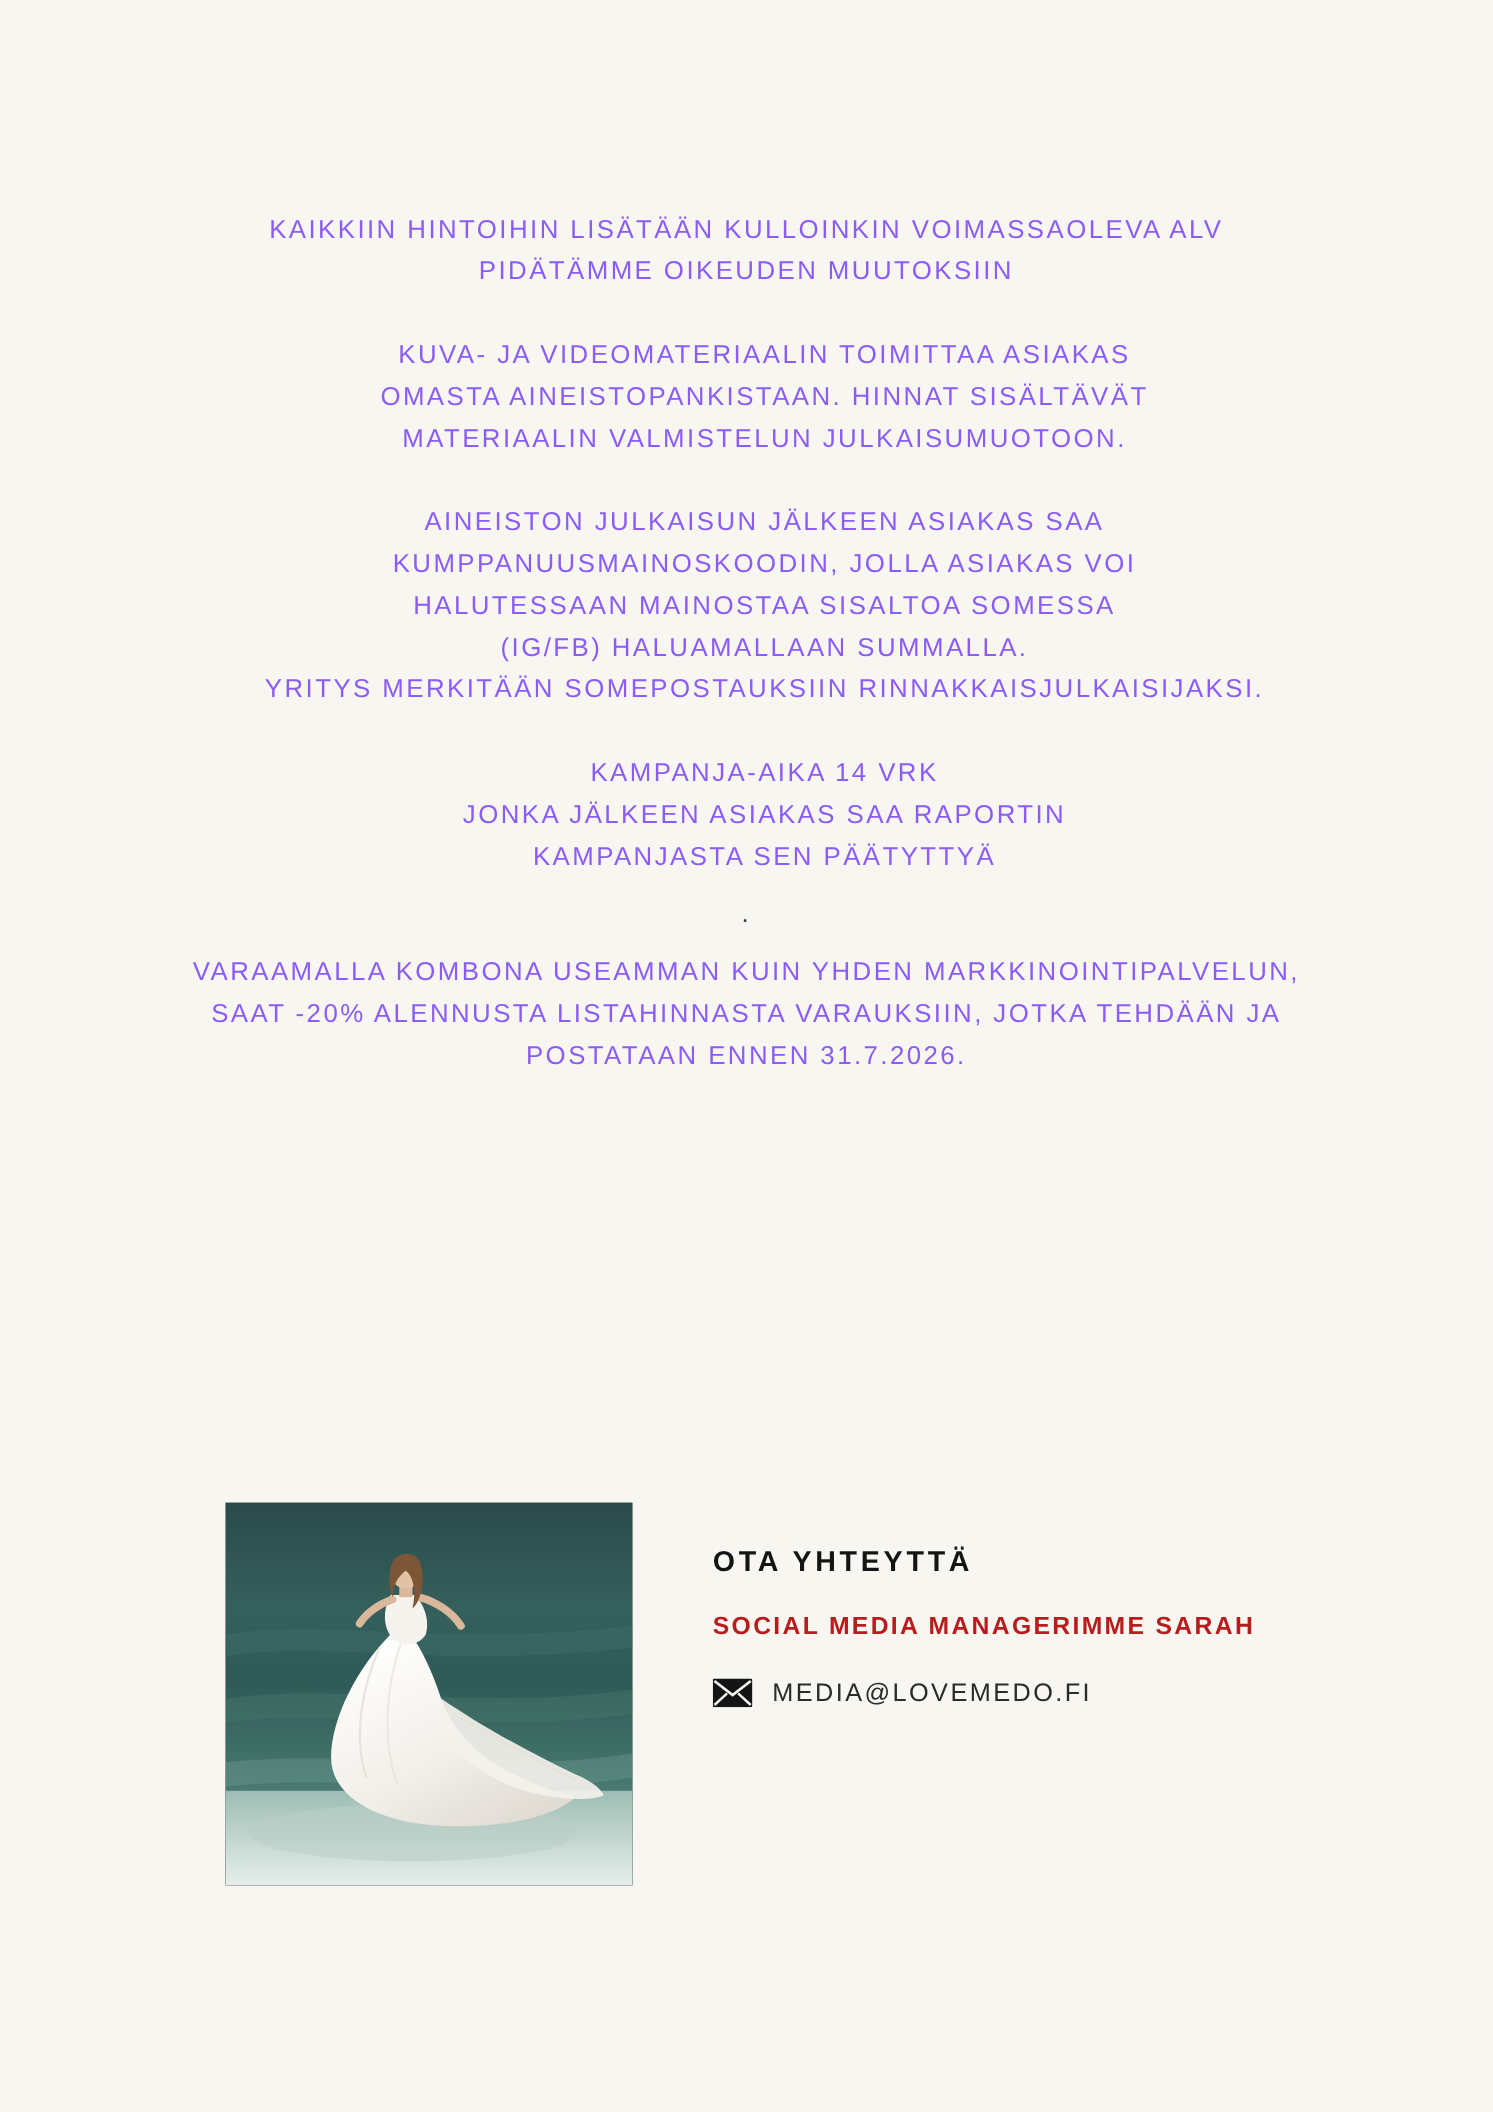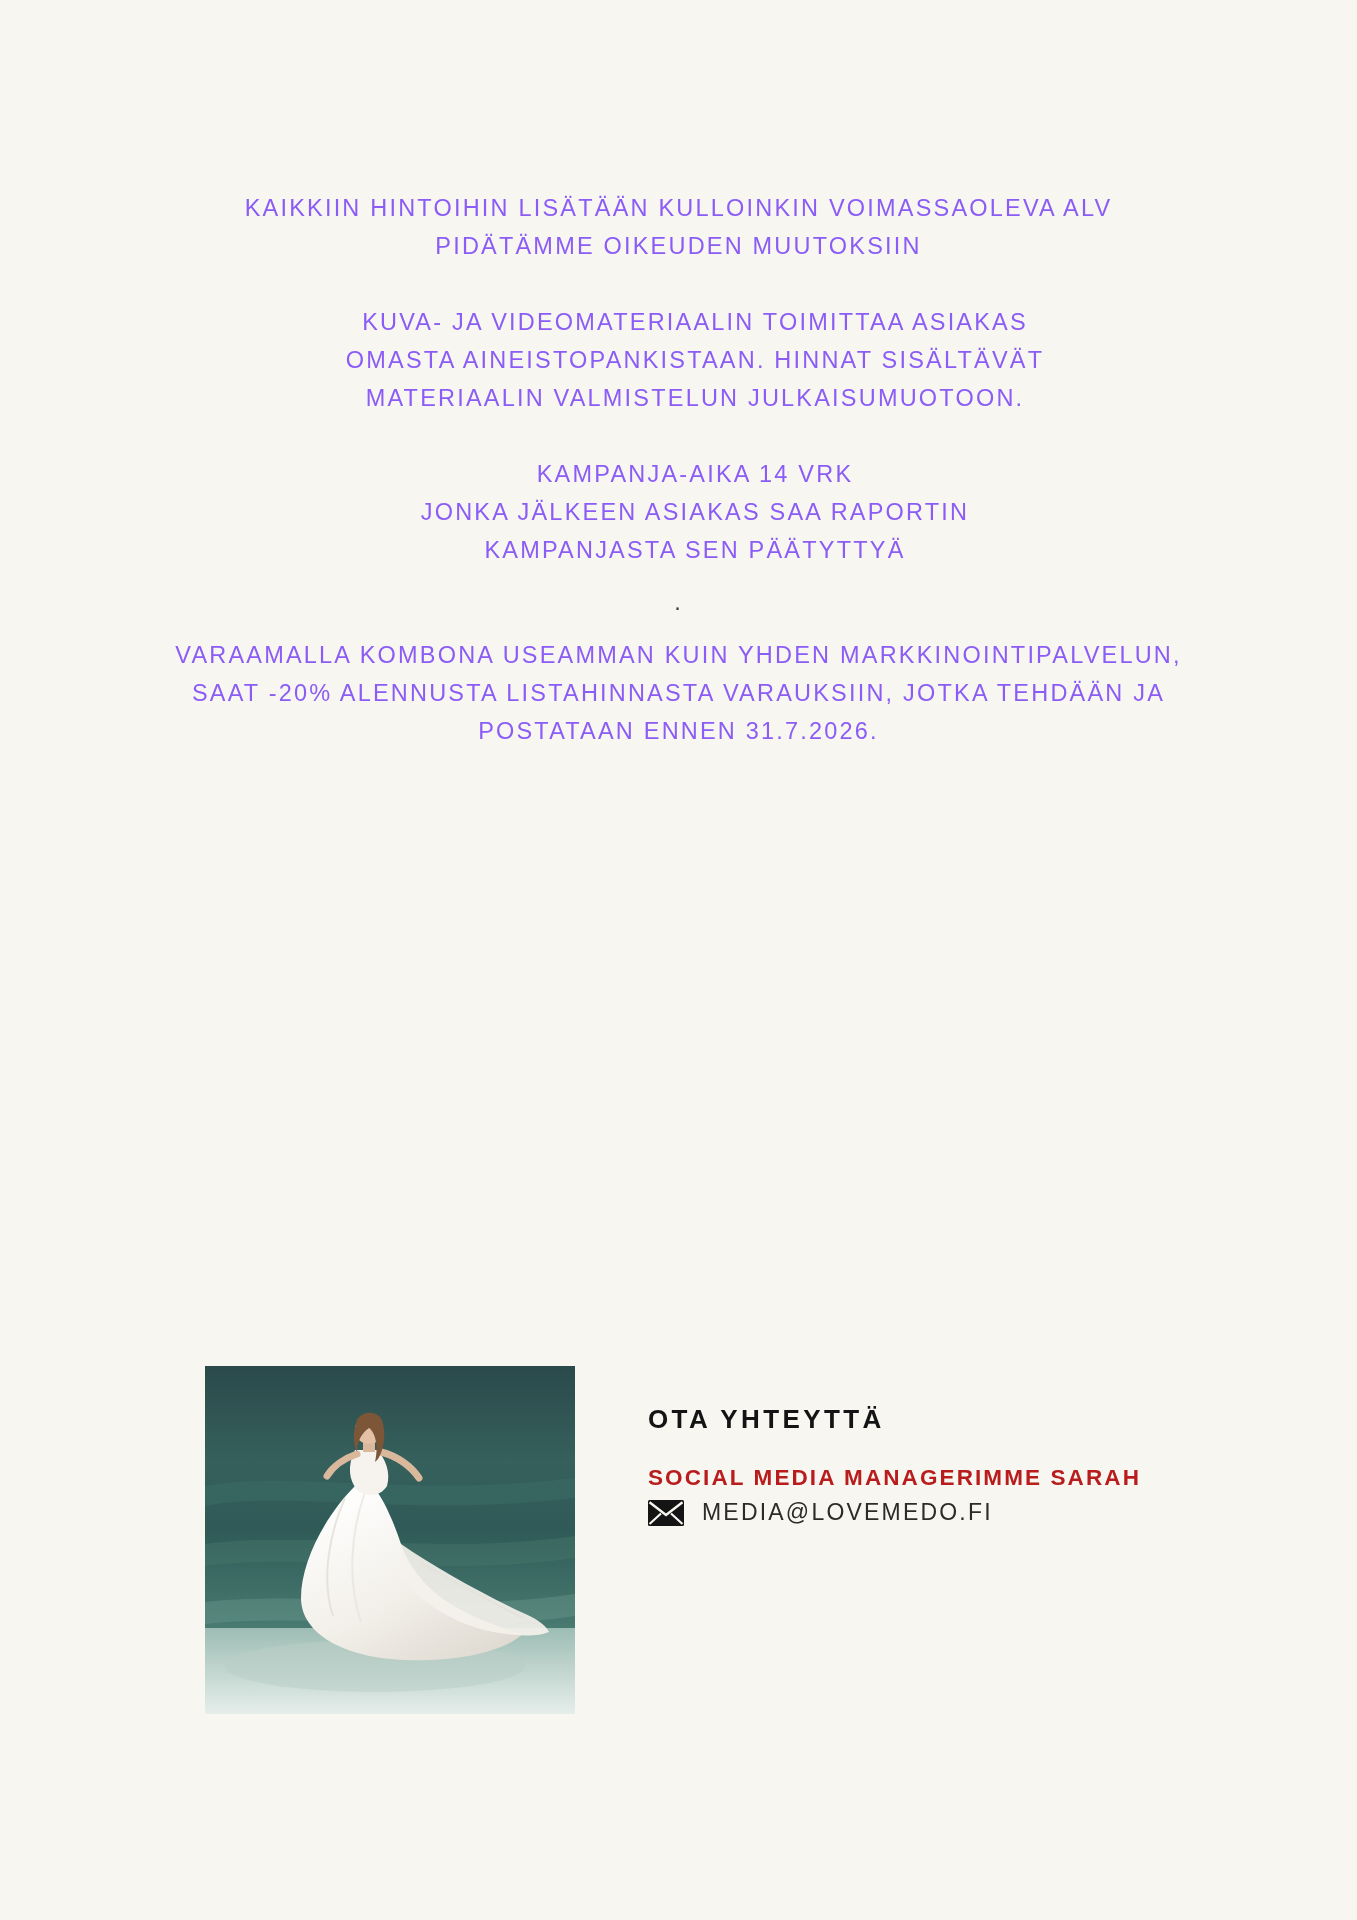--- a/index.html
+++ b/index.html
@@ -90,20 +90,21 @@
     font-size: 22.5px;
     letter-spacing: 2.1px;
     line-height: 42px;
     color: #b91c1c;
     text-transform: uppercase;
     font-weight: bold;
   }
   .email-row {
     display: flex;
     align-items: center;
+    margin-top: 26px;
   }
   .env-icon {
     width: 36px;
     height: 26px;
     margin-right: 18px;
     flex: 0 0 auto;
     display: block;
   }
   .email-text {
     font-size: 23px;
@@ -116,20 +117,25 @@
 <body>
 
 <div class="page">
 
   <div class="copy">
     <p class="para tight">KAIKKIIN HINTOIHIN LISÄTÄÄN KULLOINKIN VOIMASSAOLEVA ALV
 PIDÄTÄMME OIKEUDEN MUUTOKSIIN</p>
     <p class="para tight">KUVA- JA VIDEOMATERIAALIN TOIMITTAA ASIAKAS
 OMASTA AINEISTOPANKISTAAN. HINNAT SISÄLTÄVÄT
 MATERIAALIN VALMISTELUN JULKAISUMUOTOON.</p>
+    <p class="para tight">AINEISTON JULKAISUN JÄLKEEN ASIAKAS SAA
+KUMPPANUUSMAINOSKOODIN, JOLLA ASIAKAS VOI
+HALUTESSAAN MAINOSTAA SISALTOA SOMESSA
+(IG/FB) HALUAMALLAAN SUMMALLA.
+YRITYS MERKITÄÄN SOMEPOSTAUKSIIN RINNAKKAISJULKAISIJAKSI.</p>
     <p class="para tight">KAMPANJA-AIKA 14 VRK
 JONKA JÄLKEEN ASIAKAS SAA RAPORTIN
 KAMPANJASTA SEN PÄÄTYTTYÄ</p>
     <div class="dot">.</div>
     <p class="para tight">VARAAMALLA KOMBONA USEAMMAN KUIN YHDEN MARKKINOINTIPALVELUN,
 SAAT -20% ALENNUSTA LISTAHINNASTA VARAUKSIIN, JOTKA TEHDÄÄN JA
 POSTATAAN ENNEN 31.7.2026.</p>
   </div>
 
   <div class="contact">

